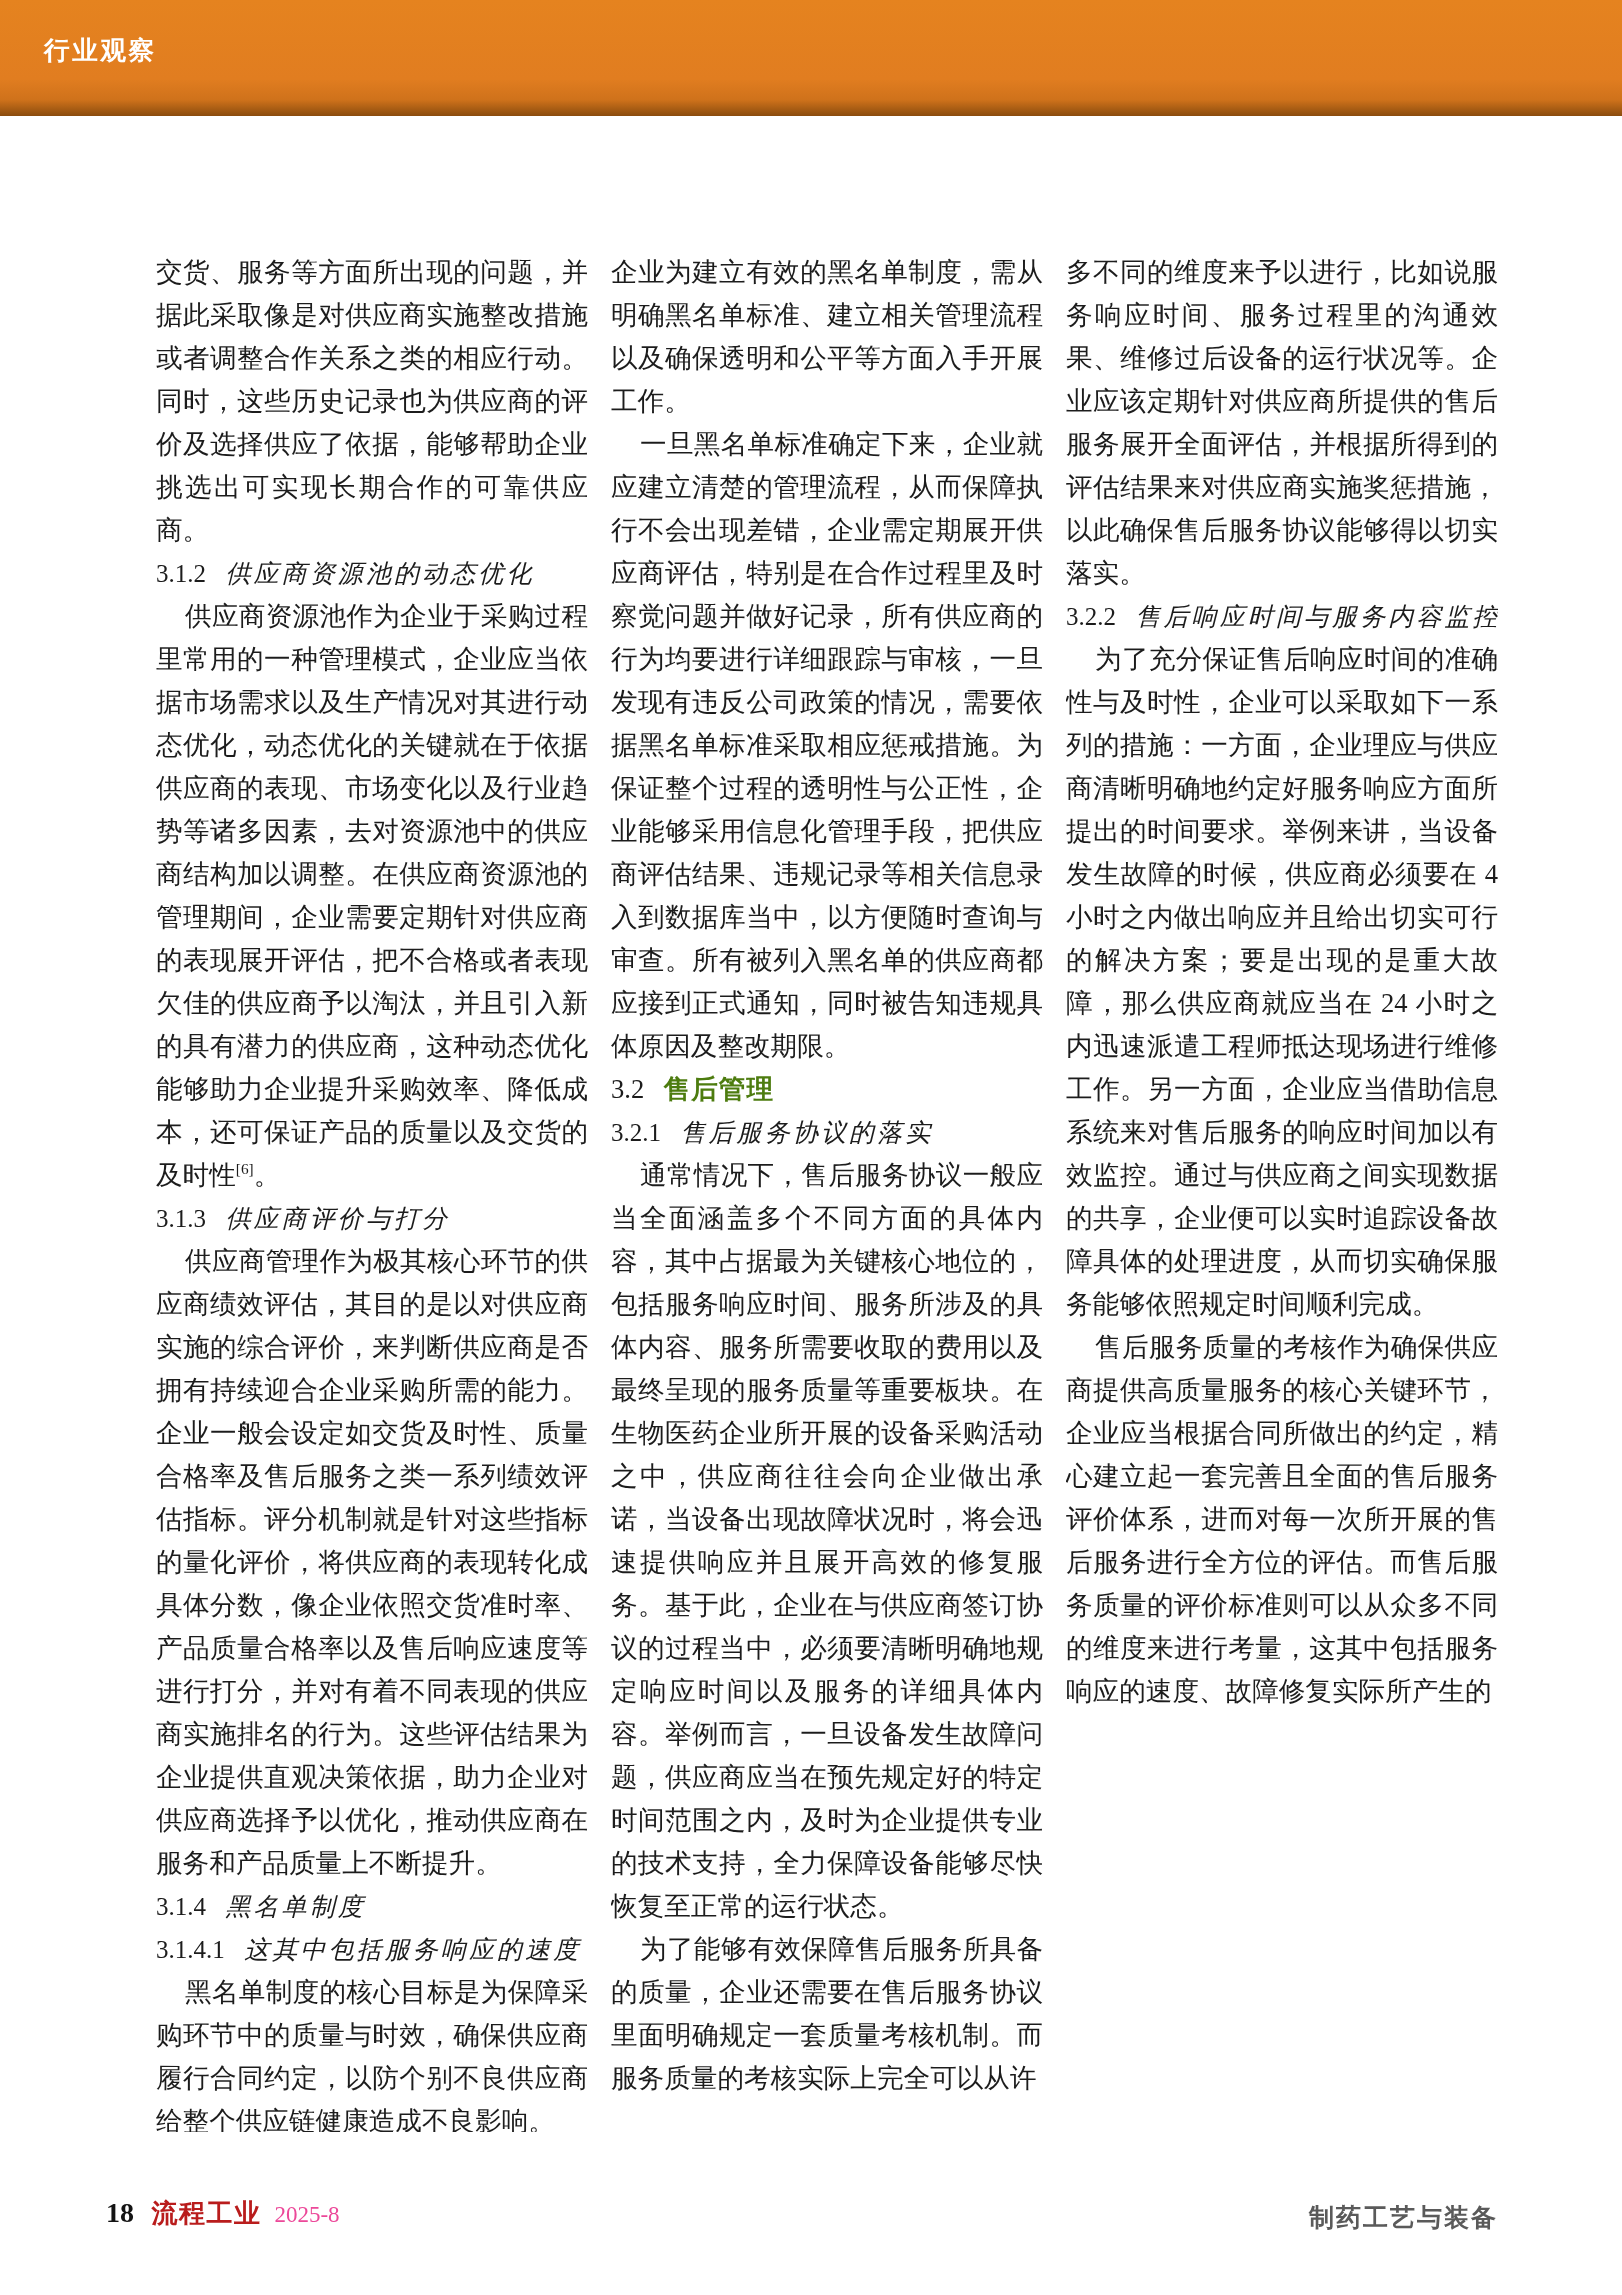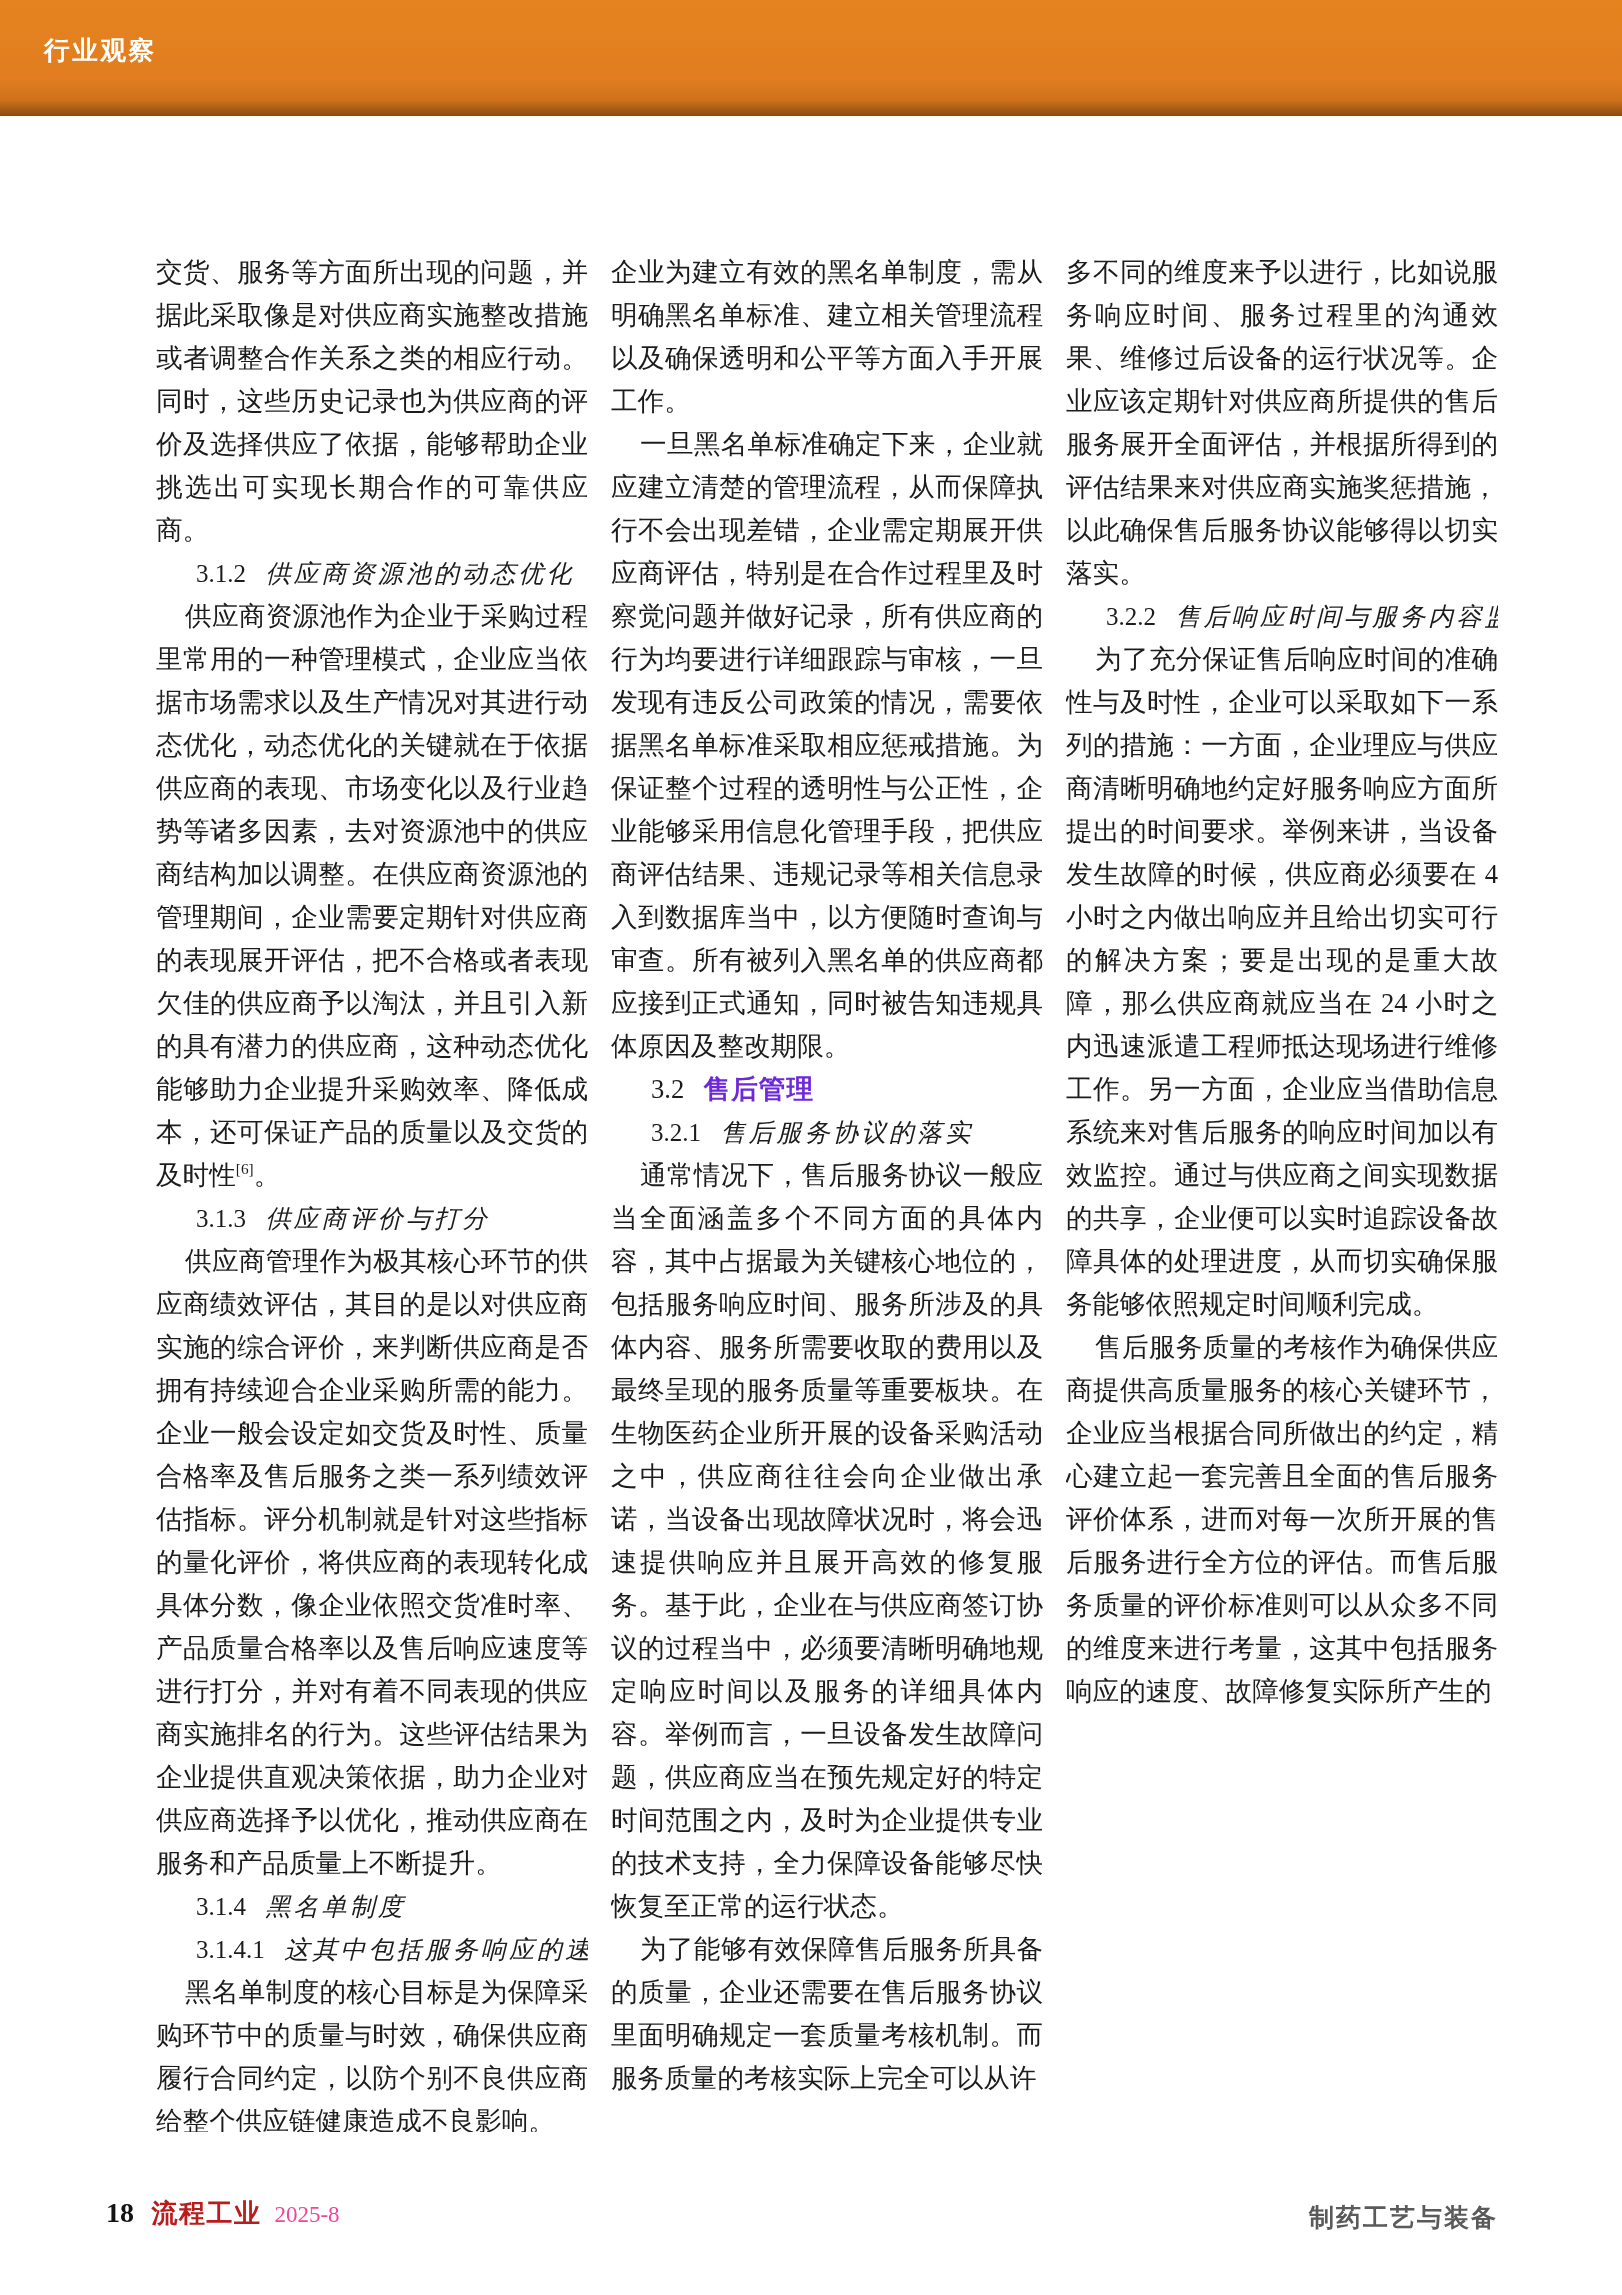--- a/index.html
+++ b/index.html
@@ -26,28 +26,28 @@
   }
   .col[data-col="0"]{left:156px;}
   .col[data-col="1"]{left:611px;}
   .col[data-col="2"]{left:1066px;}
   .para{margin:0;}
   .para.indent{text-indent:29px;}
   sup.ref{font-size:15.3px;line-height:0;vertical-align:super;}
   .h{margin:0;text-align:left;white-space:nowrap;}
   .h .hnum{
     font-family:"Liberation Serif","DejaVu Serif",serif;
-    font-style:normal;margin-right:19.4px;margin-left:40px;
+    font-style:normal;margin-right:19.4px;
   }
   .h.kai{font-size:25px;}
   .h.kai .htitle{font-style:italic;letter-spacing:3.1px;}
   .h.bold .hnum{font-size:26.6px;}
   .h.bold .htitle{
     font-family:"Liberation Sans","DejaVu Sans",sans-serif;
-    font-weight:bold;font-size:26.6px;letter-spacing:1px;color:#6d28d9;
+    font-weight:bold;font-size:26.6px;letter-spacing:1px;color:#4d7c0f;
   }
   
   .footer-left{
     position:absolute;left:106px;top:2196px;
     display:flex;align-items:baseline;
   }
   .footer-pageno{font-size:28px;font-weight:bold;color:#141414;}
   .footer-mag{font-size:26px;font-weight:bold;color:#b91c1c;margin-left:17.4px;letter-spacing:1.5px;}
   .footer-issue{font-size:23px;color:#ec4899;margin-left:13px;}
   .footer-right{

